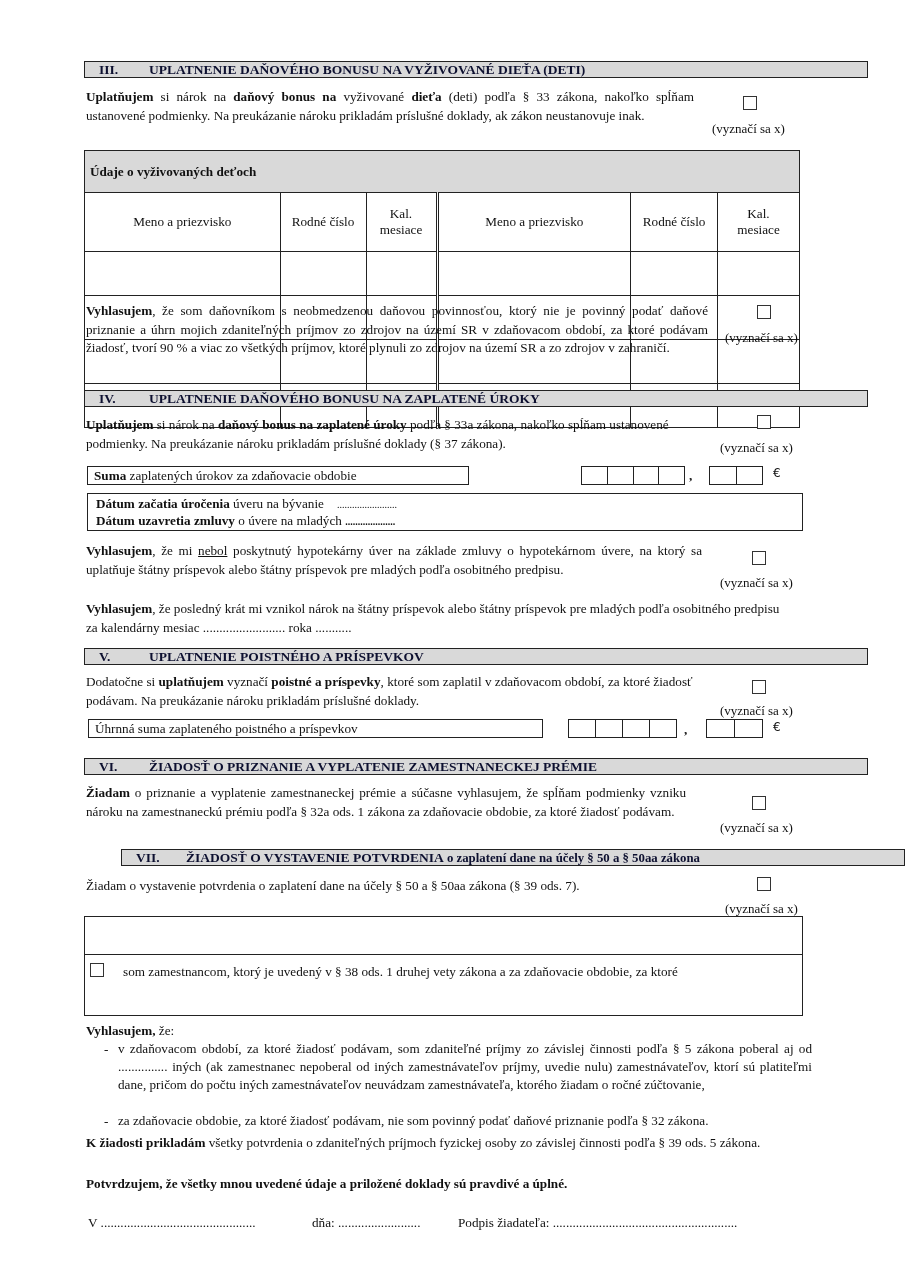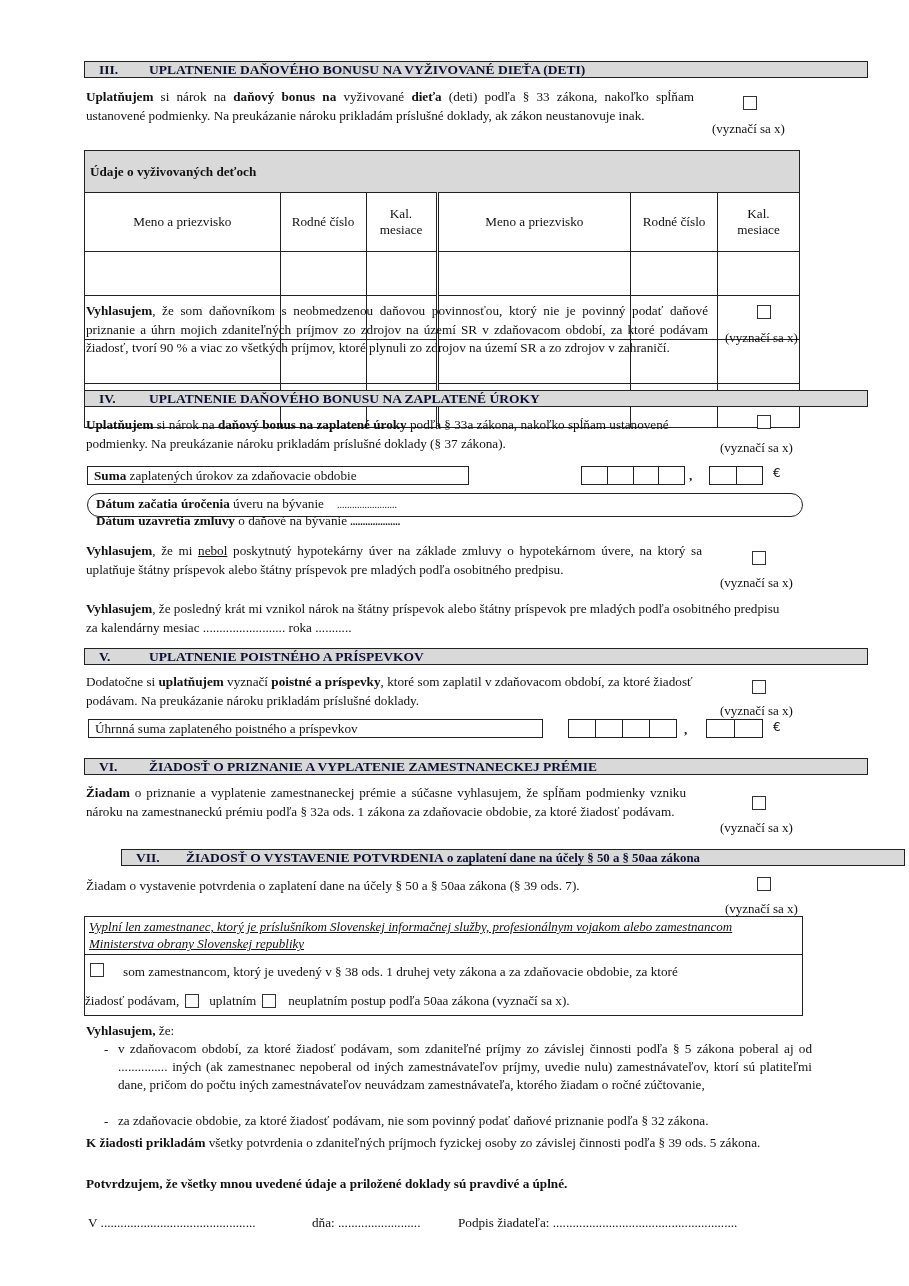--- a/index.html
+++ b/index.html
@@ -124,23 +124,23 @@
     <span></span>
     <span></span>
   </div>
 <div class="abs" style="left:689px; top:468px; font-weight:bold;">,</div>
 <div class="digits" style="left:709px; top:466px; width:54px;">
     <span></span>
     <span></span>
   </div>
 <div class="abs" style="left:773px; top:466px; font-family:'DejaVu Sans',sans-serif; font-size:12px;">€</div>
 
-<div class="box" style="left:87px; top:493px; width:716px; height:24px; padding:2px 0 8px 8px; line-height:16px;border-radius:12px;">
+<div class="box" style="left:87px; top:493px; width:716px; height:38px; padding:2px 0 8px 8px; line-height:16px;">
   <div><b>Dátum začatia úročenia</b><span> úveru na bývanie</span>&nbsp;&nbsp;&nbsp;&nbsp;<span style="font-size:10px;">........................</span></div>
-  <div><b>Dátum uzavretia zmluvy</b><span> o daňové na bývanie </span><b style="font-size:10px;">....................</b></div>
+  <div><b>Dátum uzavretia zmluvy</b><span> o úvere na mladých </span><b style="font-size:10px;">....................</b></div>
 </div>
 
 <div class="para just" style="top:542px; width:616px;">
   <b>Vyhlasujem</b><span>, že mi </span><u>nebol</u><span> poskytnutý hypotekárny úver na základe zmluvy o hypotekárnom úvere, na ktorý sa uplatňuje štátny príspevok alebo štátny príspevok pre mladých podľa osobitného predpisu.</span>
 </div>
 <div class="chk" style="left:752px; top:551px;"></div>
 <div class="mark" style="left:720px; top:575px;">(vyznačí sa x)</div>
 
 <div class="para" style="top:600px; width:700px;">
   <b>Vyhlasujem</b><span>, že posledný krát mi vznikol nárok na štátny príspevok alebo štátny príspevok pre mladých podľa osobitného predpisu za kalendárny mesiac ......................... roka ...........</span>
@@ -185,31 +185,23 @@
 <div class="hdr" style="top:849px;margin-left:37px;">
   <span class="num">VII.</span>
   <span class="ttl"><span>ŽIADOSŤ O VYSTAVENIE POTVRDENIA</span><span class="sm"> o zaplatení dane na účely § 50 a § 50aa zákona</span></span>
 </div>
 
 <div class="para" style="top:877px; width:640px;">Žiadam o vystavenie potvrdenia o zaplatení dane na účely § 50 a § 50aa zákona (§ 39 ods. 7).</div>
 <div class="chk" style="left:757px; top:877px;"></div>
 <div class="mark" style="left:725px; top:901px;">(vyznačí sa x)</div>
 
 <div class="box" style="left:84px; top:916px; width:719px; height:100px;">
-  <div class="ital" style="position:absolute; left:4px; top:1px; width:706px; line-height:17px; font-size:13px;">Vyplní len zamestnanec, ktorý je príslušníkom Slovenskej informačnej služby, profesionálnym vojakom alebo zamestnancom Ministerstva obrany Slovenskej republiky</div>
   <div class="hr" style="left:0; right:0; top:37px; height:1px;"></div>
   <div class="chk" style="left:5px; top:46px;"></div>
   <div class="abs" style="left:38px; top:47px; white-space:nowrap;">som zamestnancom, ktorý je uvedený v § 38 ods. 1 druhej vety zákona a za zdaňovacie obdobie, za ktoré</div>
-  <div class="abs" style="left:0; top:76px; white-space:nowrap; display:flex; align-items:center;">
-    <span>žiadosť podávam,</span>
-    <span class="chk" style="position:relative; display:inline-block; margin:0 10px 0 6px;"></span>
-    <span>uplatním</span>
-    <span class="chk" style="position:relative; display:inline-block; margin:0 12px 0 6px;"></span>
-    <span>neuplatním postup podľa 50aa zákona (vyznačí sa x).</span>
-  </div>
 </div>
 
 <div class="para" style="top:1022px;">
   <b>Vyhlasujem,</b><span> že:</span>
 </div>
 <div class="abs" style="left:104px; top:1040px; line-height:18px;">-</div>
 <div class="para just" style="left:118px; top:1040px; width:694px; line-height:18px;">v zdaňovacom období, za ktoré žiadosť podávam, som zdaniteľné príjmy zo závislej činnosti podľa § 5 zákona poberal aj od ............... iných (ak zamestnanec nepoberal od iných zamestnávateľov príjmy, uvedie nulu) zamestnávateľov, ktorí sú platiteľmi dane, pričom do počtu iných zamestnávateľov neuvádzam zamestnávateľa, ktorého žiadam o ročné zúčtovanie,</div>
 <div class="abs" style="left:104px; top:1112px; line-height:18px;">-</div>
 <div class="para" style="left:118px; top:1112px; width:700px; line-height:18px; white-space:nowrap;">za zdaňovacie obdobie, za ktoré žiadosť podávam, nie som povinný podať daňové priznanie podľa § 32 zákona.</div>
 

